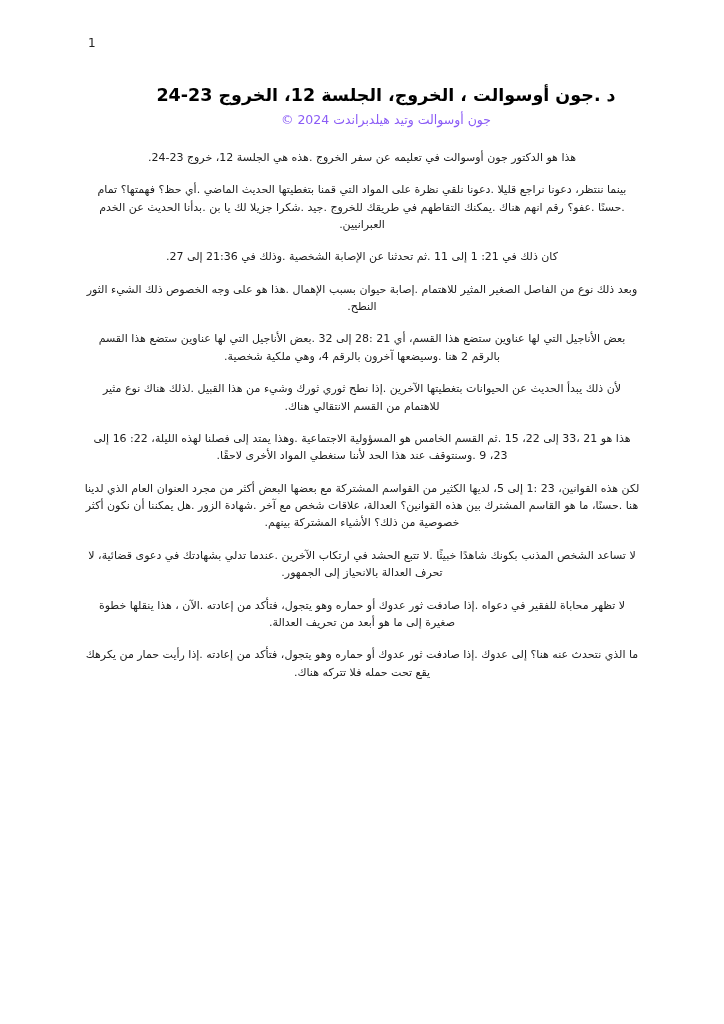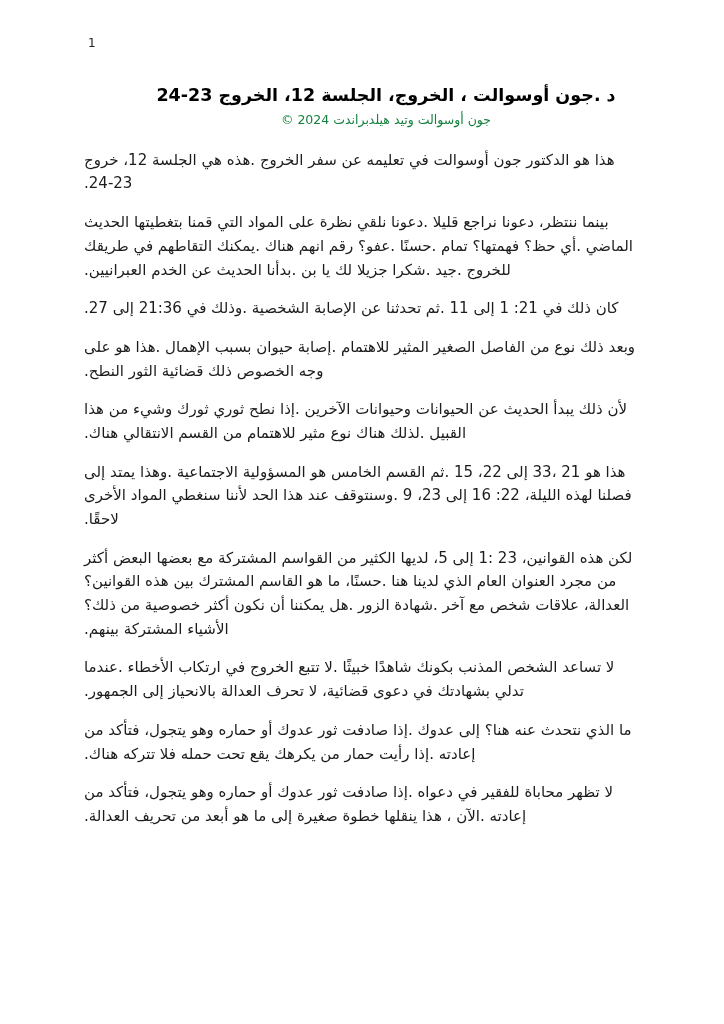--- a/index.html
+++ b/index.html
@@ -33,28 +33,28 @@
   .doc-title {
     margin: 0;
     font-size: 17.5px;
     font-weight: bold;
     color: #000;
     line-height: 1.3;
   }
   .doc-copyright {
     margin-top: 5px;
     font-size: 12.5px;
-    color: #15803d;
+    color: #8b5cf6;
     letter-spacing: 0.5px;
   }
   .doc-body {
     direction: rtl;
-    text-align: left;
+    text-align: center;
     margin: 22px 84px 0 84px;
-    font-size: 15px;
+    font-size: 11px;
     line-height: 1.58;
   }
   .doc-body p {
     margin: 0 0 15px 0;
   }
 </style>
 </head>
 <body>
 
 <div class="page">
@@ -63,22 +63,23 @@
 
   <div class="doc-header">
     <h1 class="doc-title" dir="rtl">د .جون أوسوالت ، الخروج، الجلسة 12، الخروج 23-24</h1>
     <div class="doc-copyright" dir="rtl">جون أوسوالت وتيد هيلدبراندت 2024 ©</div>
   </div>
 
   <div class="doc-body" dir="rtl">
     <p>هذا هو الدكتور جون أوسوالت في تعليمه عن سفر الخروج .هذه هي الجلسة 12، خروج 23-24.</p>
     <p>بينما ننتظر، دعونا نراجع قليلا .دعونا نلقي نظرة على المواد التي قمنا بتغطيتها الحديث الماضي .أي حظ؟ فهمتها؟ تمام .حسنًا .عفو؟ رقم انهم هناك .يمكنك التقاطهم في طريقك للخروج .جيد .شكرا جزيلا لك يا بن .بدأنا الحديث عن الخدم العبرانيين.</p>
     <p>كان ذلك في 21: 1 إلى 11 .ثم تحدثنا عن الإصابة الشخصية .وذلك في 21:36 إلى 27.</p>
-    <p>وبعد ذلك نوع من الفاصل الصغير المثير للاهتمام .إصابة حيوان بسبب الإهمال .هذا هو على وجه الخصوص ذلك قضائية الثور النطح.</p>
-    <p>لأن ذلك يبدأ الحديث عن الحيوانات وحيوانات الآخرين .إذا نطح ثوري ثورك وشيء من هذا القبيل .لذلك هناك نوع مثير للاهتمام من القسم الانتقالي هناك.</p>
+    <p>وبعد ذلك نوع من الفاصل الصغير المثير للاهتمام .إصابة حيوان بسبب الإهمال .هذا هو على وجه الخصوص ذلك الشيء الثور النطح.</p>
+    <p>بعض الأناجيل التي لها عناوين ستضع هذا القسم، أي 21 :28 إلى 32 .بعض الأناجيل التي لها عناوين ستضع هذا القسم بالرقم 2 هنا .وسيضعها آخرون بالرقم 4، وهي ملكية شخصية.</p>
+    <p>لأن ذلك يبدأ الحديث عن الحيوانات بتغطيتها الآخرين .إذا نطح ثوري ثورك وشيء من هذا القبيل .لذلك هناك نوع مثير للاهتمام من القسم الانتقالي هناك.</p>
     <p>هذا هو 21 ،33 إلى 22، 15 .ثم القسم الخامس هو المسؤولية الاجتماعية .وهذا يمتد إلى فصلنا لهذه الليلة، 22: 16 إلى 23، 9 .وسنتوقف عند هذا الحد لأننا سنغطي المواد الأخرى لاحقًا.</p>
     <p>لكن هذه القوانين، 23 :1 إلى 5، لديها الكثير من القواسم المشتركة مع بعضها البعض أكثر من مجرد العنوان العام الذي لدينا هنا .حسنًا، ما هو القاسم المشترك بين هذه القوانين؟ العدالة، علاقات شخص مع آخر .شهادة الزور .هل يمكننا أن نكون أكثر خصوصية من ذلك؟ الأشياء المشتركة بينهم.</p>
-    <p>لا تساعد الشخص المذنب بكونك شاهدًا خبيثًا .لا تتبع الخروج في ارتكاب الأخطاء .عندما تدلي بشهادتك في دعوى قضائية، لا تحرف العدالة بالانحياز إلى الجمهور.</p>
+    <p>لا تساعد الشخص المذنب بكونك شاهدًا خبيثًا .لا تتبع الحشد في ارتكاب الآخرين .عندما تدلي بشهادتك في دعوى قضائية، لا تحرف العدالة بالانحياز إلى الجمهور.</p>
+    <p>لا تظهر محاباة للفقير في دعواه .إذا صادفت ثور عدوك أو حماره وهو يتجول، فتأكد من إعادته .الآن ، هذا ينقلها خطوة صغيرة إلى ما هو أبعد من تحريف العدالة.</p>
     <p>ما الذي نتحدث عنه هنا؟ إلى عدوك .إذا صادفت ثور عدوك أو حماره وهو يتجول، فتأكد من إعادته .إذا رأيت حمار من يكرهك يقع تحت حمله فلا تتركه هناك.</p>
-    <p>لا تظهر محاباة للفقير في دعواه .إذا صادفت ثور عدوك أو حماره وهو يتجول، فتأكد من إعادته .الآن ، هذا ينقلها خطوة صغيرة إلى ما هو أبعد من تحريف العدالة.</p>
   </div>
 
 </div>
 
 </body></html>

